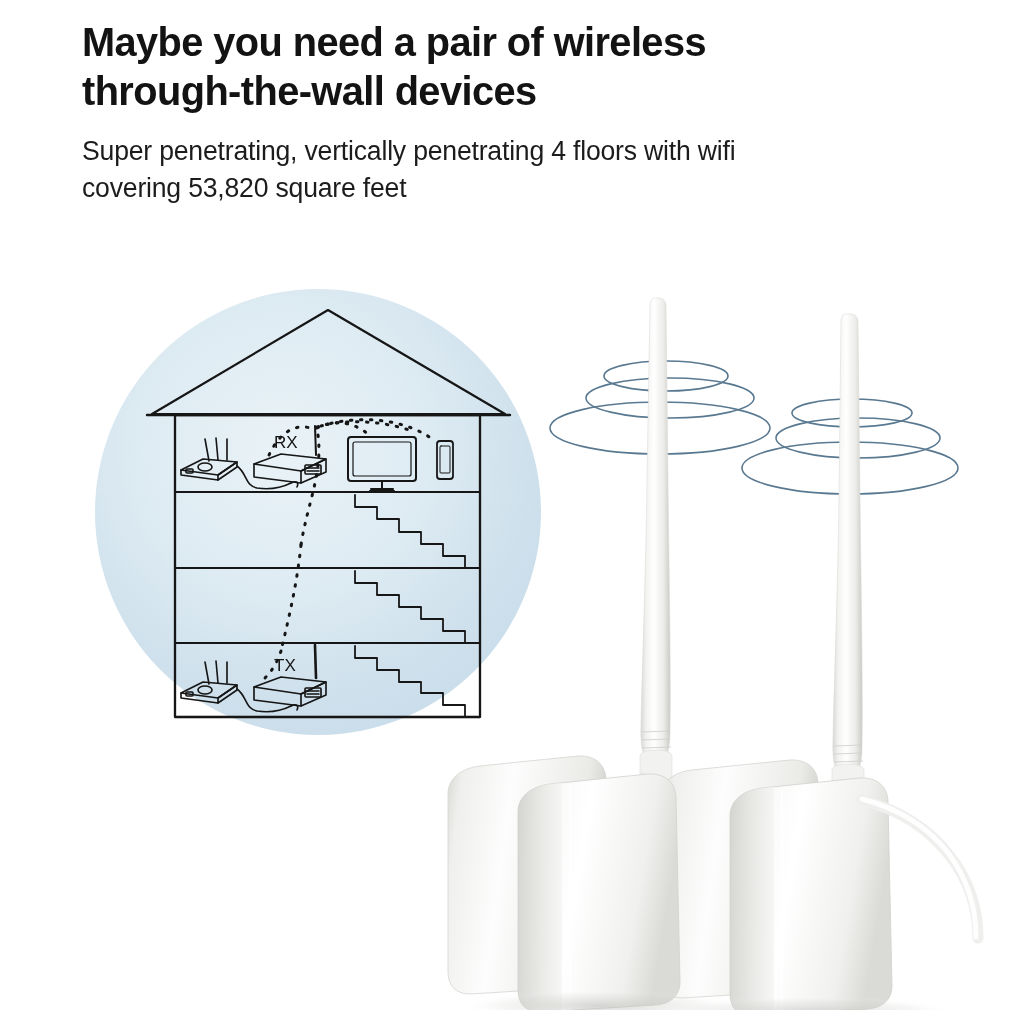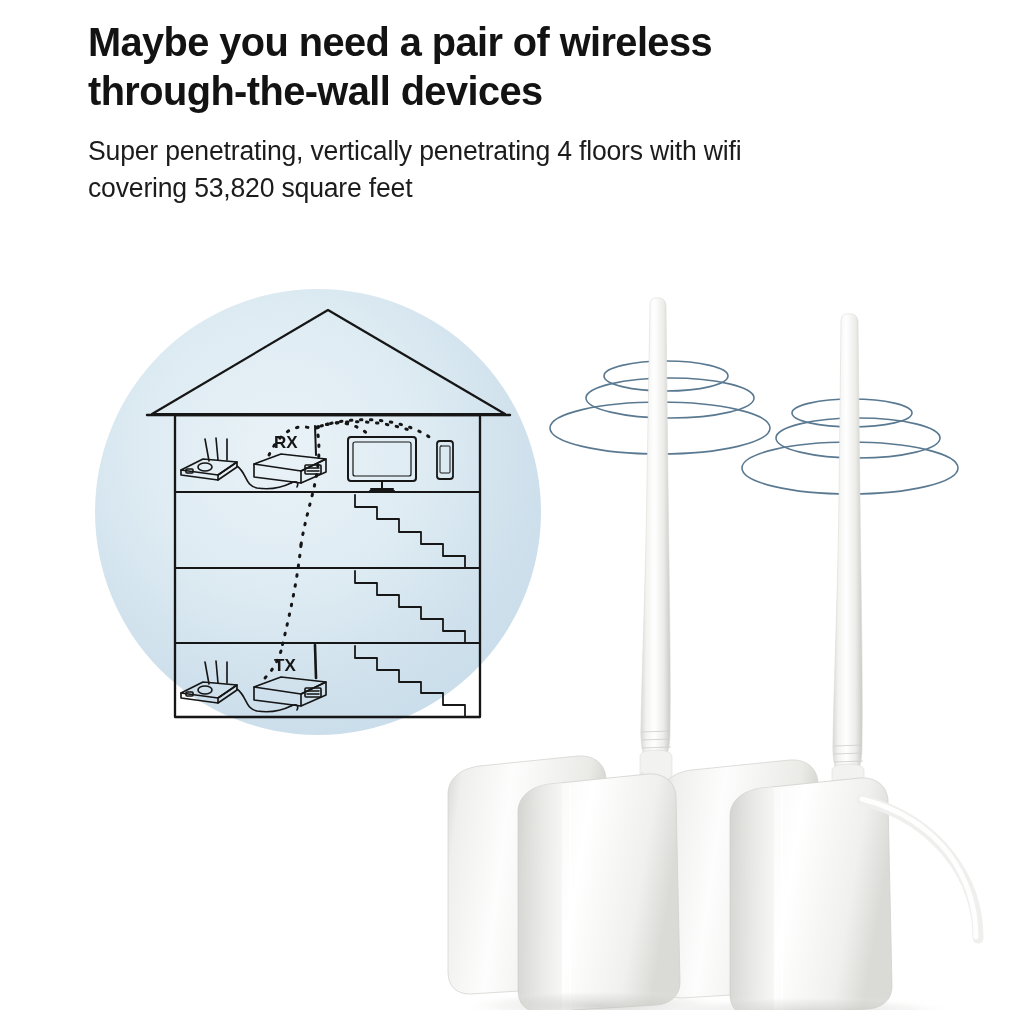--- a/index.html
+++ b/index.html
@@ -21,21 +21,21 @@
     position: absolute;
     left: 0; top: 0;
     width: 1024px;
     height: 1024px;
     background: #ffffff;
   }
 
   
   .text-block {
     position: absolute;
-    left: 88px;
+    left: 82px;
     top: 18px;
     width: 830px;
   }
   .headline {
     font-family: "Liberation Sans", sans-serif;
     font-weight: bold;
     font-size: 41px;
     line-height: 49px;
     letter-spacing: -0.6px;
     color: #131313;
@@ -58,21 +58,20 @@
     white-space: pre-line;
   }
 
   
   .diagram-wrap {
     position: absolute;
     left: 85px;
     top: 283px;
     width: 470px;
     height: 500px;
-    font-weight: bold;
   }
   .blue-circle {
     position: absolute;
     left: 10px;
     top: 6px;
     width: 446px;
     height: 446px;
     border-radius: 50%;
     background: radial-gradient(circle at 42% 36%,
                 #e9f2f7 0%, #dfecf3 34%, #cee0ec 66%, #c2d8e7 100%);

